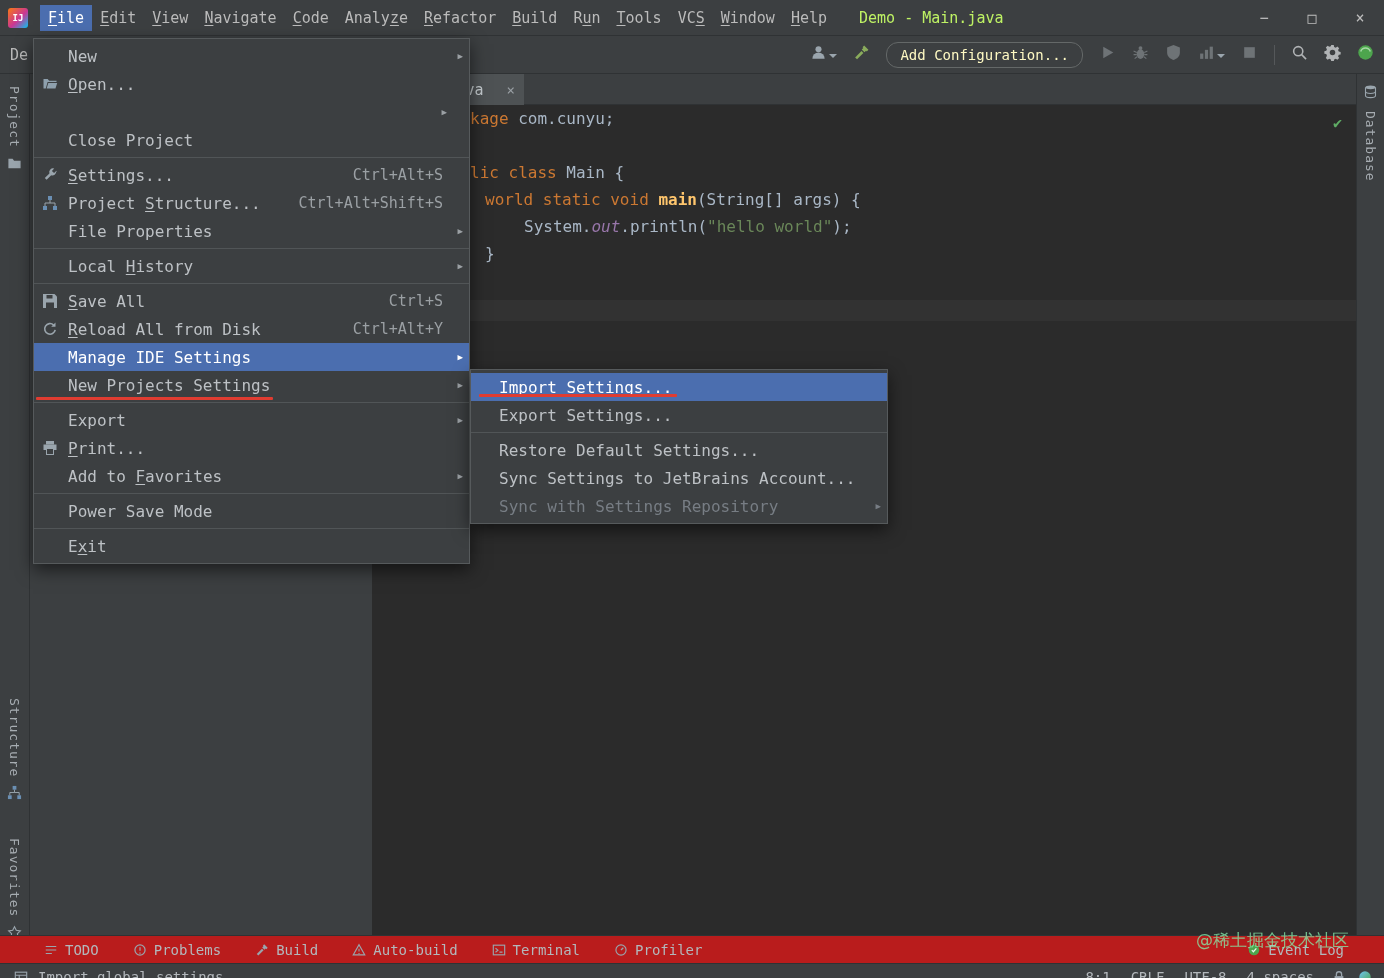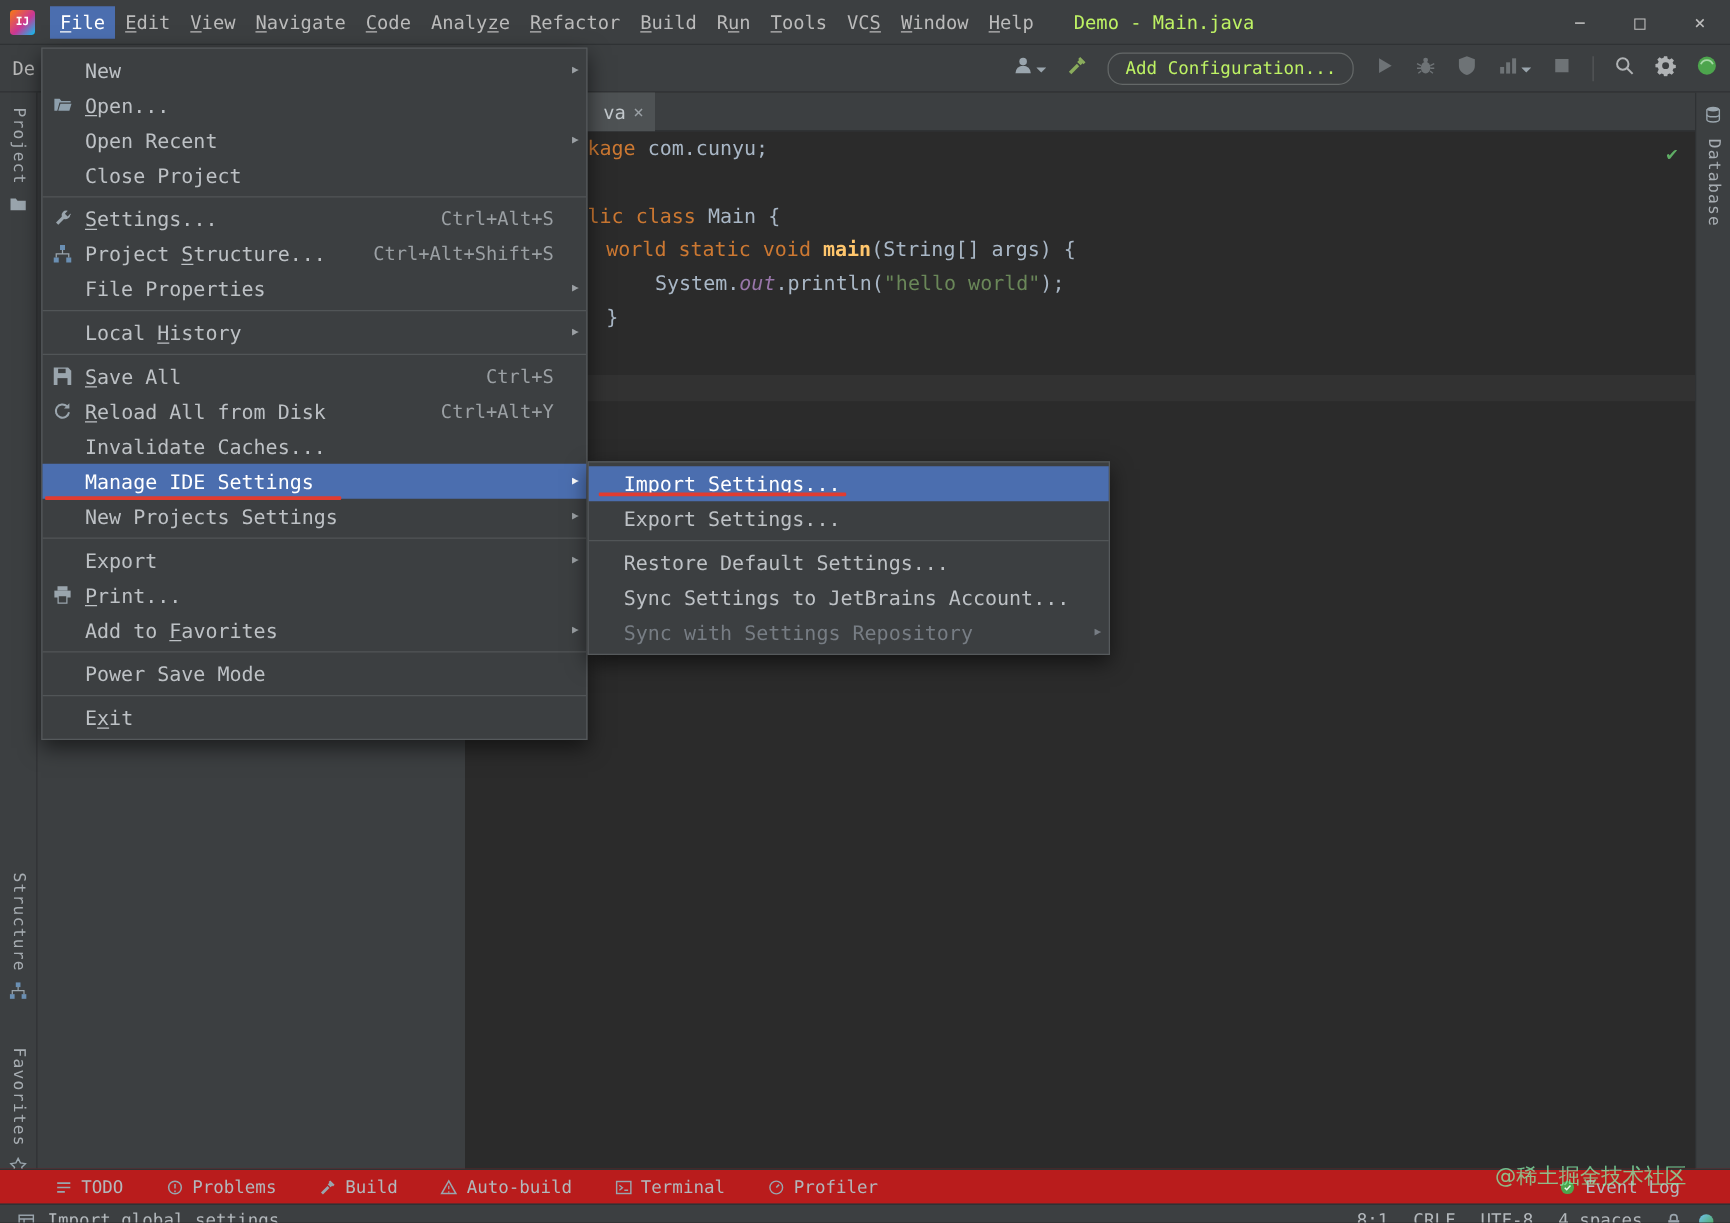--- a/index.html
+++ b/index.html
@@ -30,40 +30,40 @@
 
   
   .toolbar { position: absolute; left: 0; top: 36px; width: 100%; height: 38px;
     background: #3c3f41; border-bottom: 1px solid #2f3234; display: flex; align-items: center; }
   .breadcrumb { margin-left: 10px; font-size: 15px; color: #b9b9b9; }
   .tb-right { margin-left: auto; display: flex; align-items: center; gap: 16px; margin-right: 10px; }
   .tbi { display: inline-flex; align-items: center; }
   .tbi svg { width: 17px; height: 17px; }
   .caret svg { width: 8px; height: 8px; margin-left: 2px; }
   .addconfig { height: 26px; line-height: 24px; border: 1px solid #646868; border-radius: 12px;
-    padding: 0 13px; font-size: 14px; color: #bef264; white-space: nowrap; }
+    padding: 0 13px; font-size: 14px; color: #fef9c3; white-space: nowrap; }
   .tb-sep { width: 1px; height: 20px; background: #55585a; }
 
   
   .main { position: absolute; left: 0; top: 74px; width: 100%; height: 861px; }
   .left-strip { position: absolute; left: 0; top: 0; width: 30px; height: 100%;
     background: #3c3f41; border-right: 1px solid #2f3234; }
   .right-strip { position: absolute; right: 0; top: 0; width: 28px; height: 100%;
     background: #3c3f41; border-left: 1px solid #2f3234; }
   .strip-group { position: absolute; left: 0; width: 100%;
     display: flex; flex-direction: column; align-items: center; gap: 8px; }
   .vtext { writing-mode: vertical-rl; font-size: 13px; color: #a7adb2; letter-spacing: 1px; }
   .strip-ic svg { width: 15px; height: 15px; }
   .project-panel { position: absolute; left: 30px; top: 0; width: 342px; height: 100%; background: #3c3f41; }
 
   .editor { position: absolute; left: 372px; top: 0; width: 984px; height: 100%; background: #2b2b2b; }
   .tabbar { position: absolute; left: 0; top: 0; width: 100%; height: 31px;
     background: #3c3f41; border-bottom: 1px solid #2f3234; }
   .tab { position: absolute; left: 65px; top: 0; height: 31px; width: 87px; background: #4e5254;
-    display: flex; align-items: center; justify-content: flex-end; padding: 0 9px; gap: 6px; }
+    display: flex; align-items: center; justify-content: flex-end; padding: 0 9px; gap: 23px; }
   .tab-label { font-size: 15px; color: #c3c9cd; }
   .tab-close { font-size: 14px; color: #9aa0a5; }
   .code-wrap { position: absolute; left: 0; top: 31px; width: 100%; z-index: 2; }
   .code-line { height: 27px; line-height: 27px; font-size: 16px; white-space: pre; }
   .tok-kw { color: #cc7832; }
   .tok-plain { color: #a9b7c6; }
   .tok-method { color: #ffc66d; font-weight: bold; }
   .tok-field { color: #9876aa; font-style: italic; }
   .tok-str { color: #6a8759; }
   .cur-line { position: absolute; left: 0; top: 226px; width: 100%; height: 21px; background: #323232; z-index: 1; }
@@ -391,21 +391,20 @@
             <path fill="#8ea0ad" d="M1.5 3h4.2l1.4 1.8h7.4V6H5.6L3.8 12.5H1.5z"></path>
             <path fill="#8ea0ad" d="M6.3 7h8.9l-1.7 5.5H4.6z"></path>
           </svg>
         </span>
         <span class="mi-label"><u>O</u>pen...</span>
         <span class="mi-short"></span>
         <span class="mi-arrow"></span>
       </div>
       <div class="menu-row">
         <span class="mi-icon"></span>
-        <span class="mi-label">Open Recent</span>
         <span class="mi-short"></span>
         <span class="mi-arrow">▶</span>
       </div>
       <div class="menu-row">
         <span class="mi-icon"></span>
         <span class="mi-label">Close Project</span>
         <span class="mi-short"></span>
         <span class="mi-arrow"></span>
       </div>
       <div class="menu-sep"></div>
@@ -462,26 +461,20 @@
         <span class="mi-icon">
           <svg viewBox="0 0 16 16">
             <path fill="none" stroke="#9aa5ad" stroke-width="1.6" d="M13.2 8.8A5.3 5.3 0 1 1 11.6 4"></path>
             <path fill="#9aa5ad" d="M13.5 1.5v4.3H9.2z"></path>
           </svg>
         </span>
         <span class="mi-label"><u>R</u>eload All from Disk</span>
         <span class="mi-short">Ctrl+Alt+Y</span>
         <span class="mi-arrow"></span>
       </div>
-      <div class="menu-row">
-        <span class="mi-icon"></span>
-        <span class="mi-label">Invalidate Caches...</span>
-        <span class="mi-short"></span>
-        <span class="mi-arrow"></span>
-      </div>
       <div class="menu-row sel">
         <span class="mi-icon"></span>
         <span class="mi-label">Manage IDE Settings</span>
         <span class="mi-short"></span>
         <span class="mi-arrow">▶</span>
       </div>
       <div class="menu-row">
         <span class="mi-icon"></span>
         <span class="mi-label">New Projects Settings</span>
         <span class="mi-short"></span>

